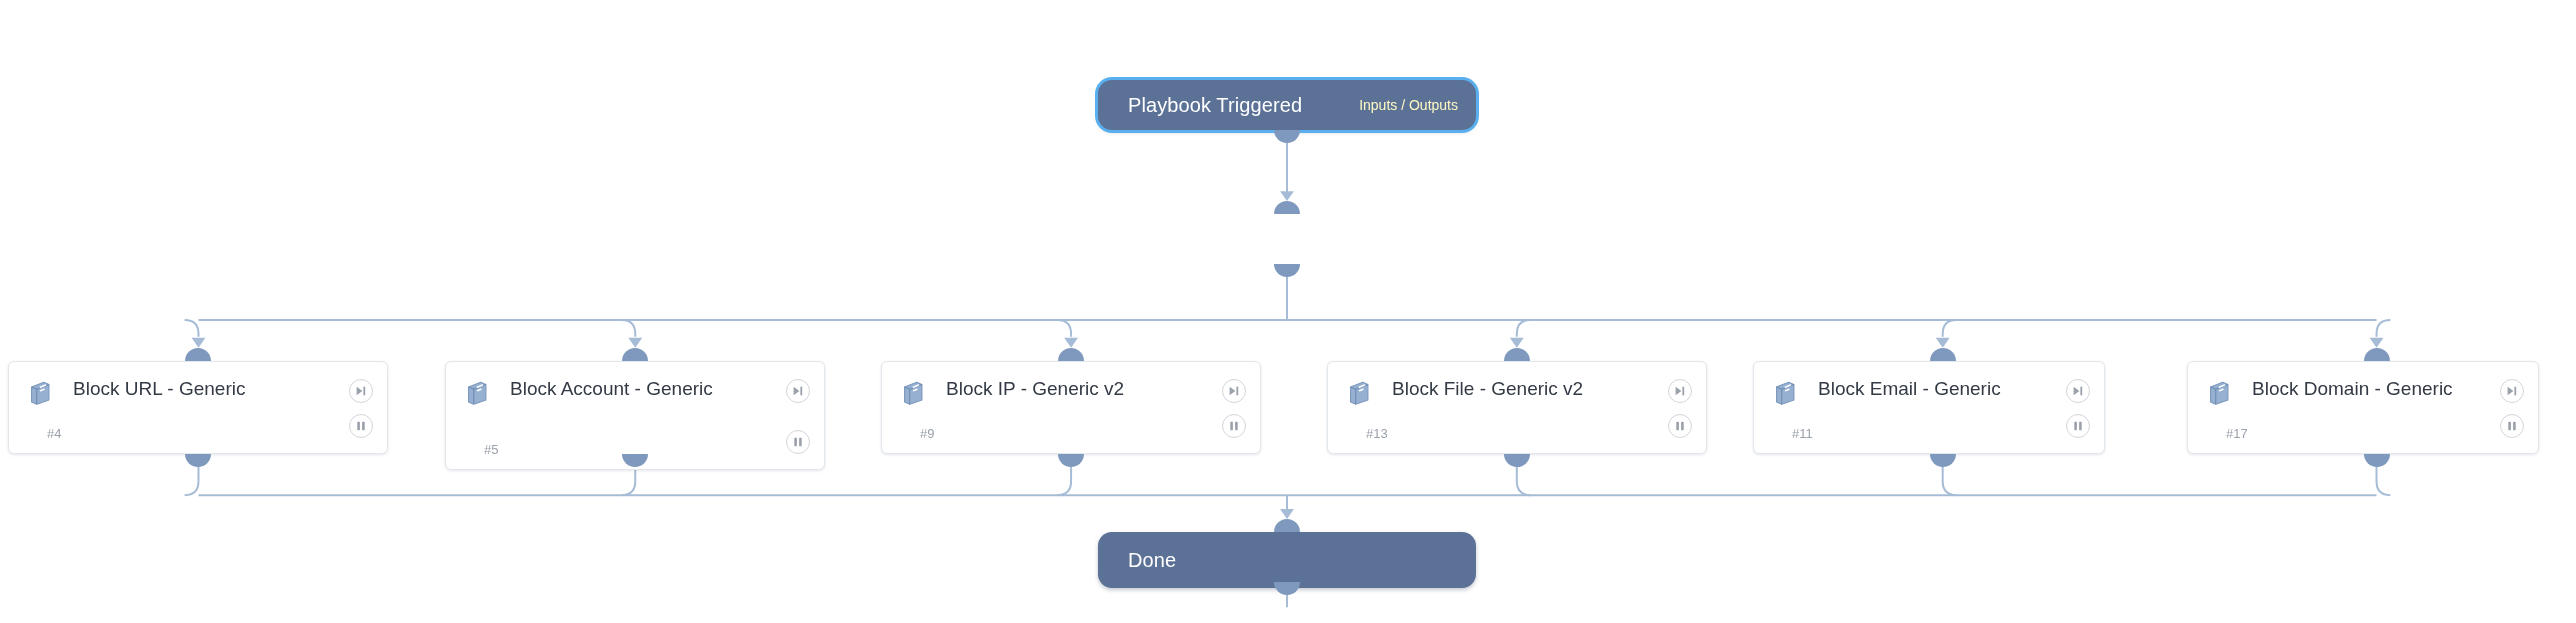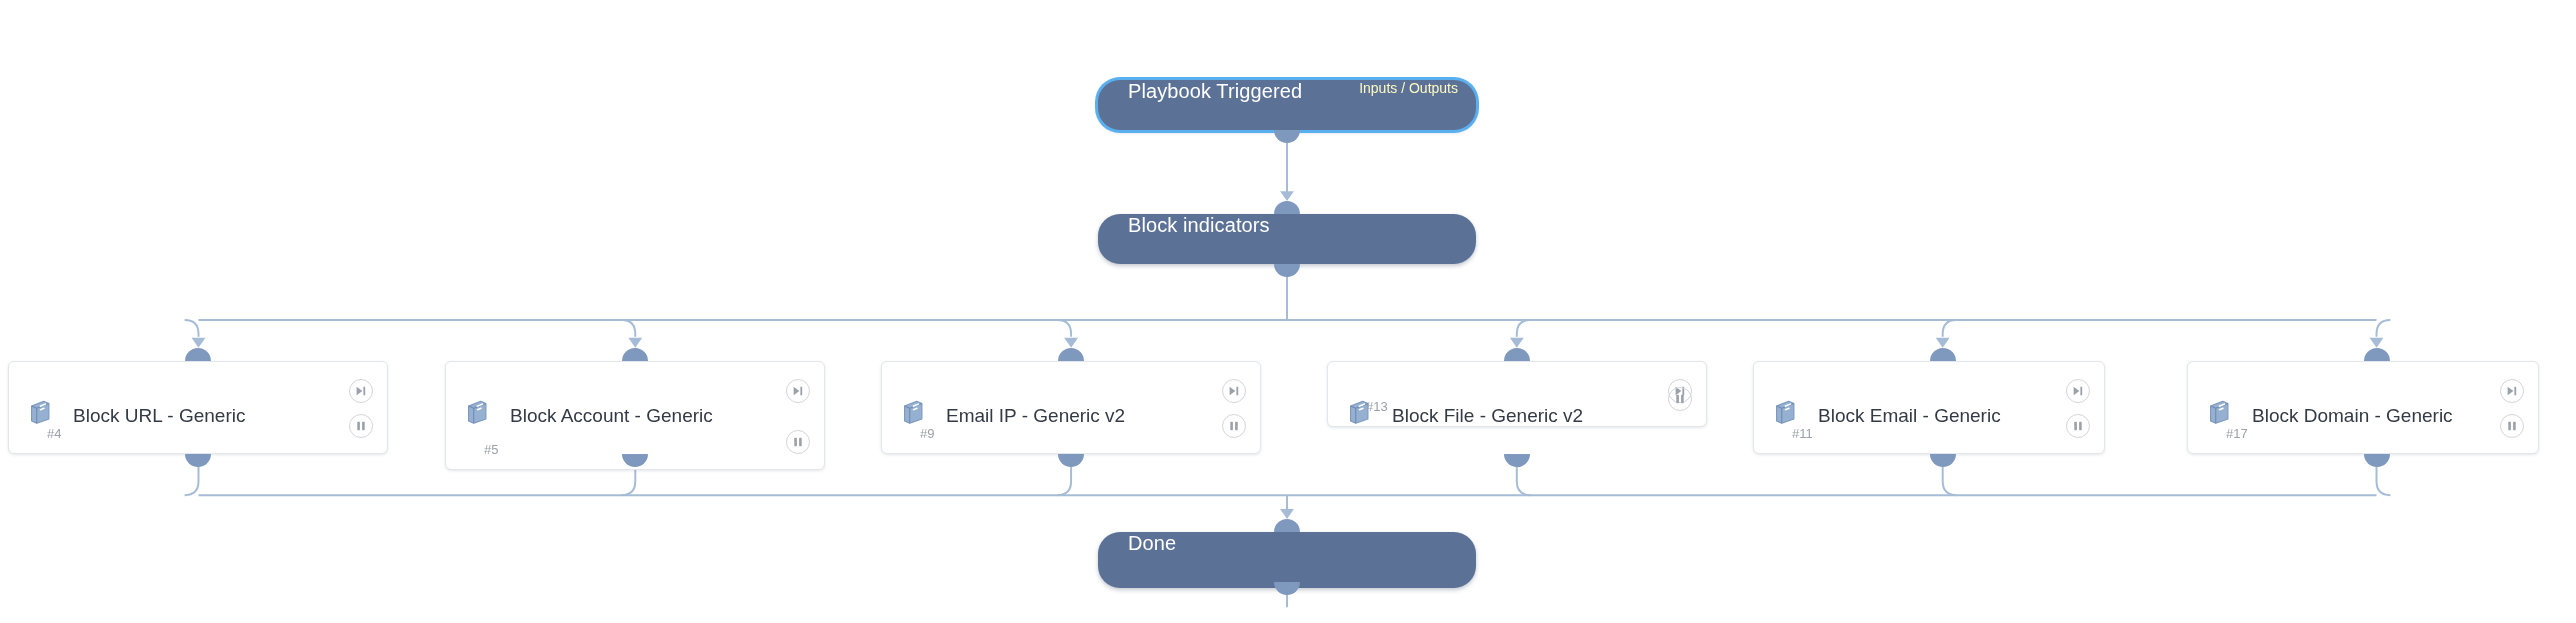--- a/index.html
+++ b/index.html
@@ -29,22 +29,23 @@
     width: 2576px;
     height: 623px;
     pointer-events: none;
   }
 
   
   .pill {
     position: absolute;
     box-sizing: border-box;
     background: #5b7196;
-    border-radius: 22px;
+    border-radius: 14px;
     display: flex;
+    align-items: center;
     box-shadow: 0 2px 4px rgba(80, 95, 120, 0.35);
   }
   .pill.selected {
     box-shadow: 0 0 0 3px #5ab0ef, 0 2px 4px rgba(80, 95, 120, 0.35);
   }
   .pill-title {
     color: #ffffff;
     font-size: 20px;
     font-weight: 400;
     margin-left: 30px;
@@ -63,24 +64,24 @@
   .card {
     position: absolute;
     box-sizing: border-box;
     background: #ffffff;
     border: 1px solid #e3e6ea;
     border-radius: 6px;
     box-shadow: 0 1px 3px rgba(90, 100, 120, 0.16);
   }
   .card-top {
     position: absolute;
-    left: 0; right: 0; top: 8px;
+    left: 0; right: 0; top: 16px;
     height: 57px;
     display: flex;
-    align-items: flex-end;
+    align-items: flex-start;
   }
   .card-icon {
     width: 30px;
     height: 30px;
     margin-left: 16px;
     flex: 0 0 auto;
     display: block;
   }
   .card-title {
     font-size: 19px;
@@ -156,23 +157,20 @@
       <path d="M1299 500 L1299 523" fill="none" stroke="#a6bcd6" stroke-width="2"></path>
       <path d="M1292 514 L1306 514 L1299 524 Z" fill="#a6bcd6"></path>
       <path d="M1299 599 L1299 613" fill="none" stroke="#a6bcd6" stroke-width="2"></path>
     </svg>
 
   <div class="pill selected" id="node-trigger" style="left: 1098px; top: 80px; width: 378px; height: 50px;">
     <span class="pill-title">Playbook Triggered</span>
     <span class="pill-sub">Inputs / Outputs</span>
   </div>
 
-  <div class="pill" id="node-indicators" style="left: 1098px; top: 214px; width: 378px; height: 50px;">
-    <span class="pill-title">Block indicators</span>
-  </div>
 
   <div class="pill" id="node-done" style="left: 1098px; top: 532px; width: 378px; height: 56px;">
     <span class="pill-title">Done</span>
   </div>
 
   <div id="cards">
       <div class="card" style="left: 8px; top: 361px; width: 380px; height: 93px;">
         <div class="card-top">
 <svg class="card-icon" viewBox="0 0 32 32">
   <path d="M7 9.5 L20 4.5 L25.5 7 L25.5 23.5 L12.5 28 L7 25.5 Z" fill="#96b0d1" stroke="#7e99bd" stroke-width="1.2" stroke-linejoin="round"></path>
@@ -228,39 +226,39 @@
       <div class="port out" style="left: 622px; top: 454px;"></div>
       <div class="card" style="left: 881px; top: 361px; width: 380px; height: 93px;">
         <div class="card-top">
 <svg class="card-icon" viewBox="0 0 32 32">
   <path d="M7 9.5 L20 4.5 L25.5 7 L25.5 23.5 L12.5 28 L7 25.5 Z" fill="#96b0d1" stroke="#7e99bd" stroke-width="1.2" stroke-linejoin="round"></path>
   <path d="M7 9.5 L12.5 12 L12.5 28" fill="none" stroke="#6f8cb3" stroke-width="1.2" stroke-linejoin="round"></path>
   <path d="M12.5 12 L25.5 7" fill="none" stroke="#6f8cb3" stroke-width="1.2"></path>
   <rect x="15.3" y="9.2" width="7.4" height="1.7" rx="0.7" transform="rotate(-21 15.3 9.2)" fill="#ffffff"></rect>
   <rect x="15.6" y="13.0" width="5.4" height="1.7" rx="0.7" transform="rotate(-21 15.6 13.0)" fill="#ffffff"></rect>
 </svg>
-          <span class="card-title">Email IP - Generic v2</span>
+          <span class="card-title">Block IP - Generic v2</span>
         </div>
         <span class="card-id">#9</span>
         <span class="round-btn top">
 <svg width="12" height="12" viewBox="0 0 12 12">
   <path d="M1.6 1.7 L7.4 6 L1.6 10.3 Z" fill="#9aa1ab"></path>
   <rect x="8.4" y="1.7" width="1.8" height="8.6" fill="#9aa1ab"></rect>
 </svg>
         </span>
         <span class="round-btn bottom">
 <svg width="12" height="12" viewBox="0 0 12 12">
   <rect x="2.3" y="1.8" width="2.6" height="8.4" rx="0.6" fill="#9aa1ab"></rect>
   <rect x="7.1" y="1.8" width="2.6" height="8.4" rx="0.6" fill="#9aa1ab"></rect>
 </svg>
         </span>
       </div>
       <div class="port in" style="left: 1058px; top: 348px;"></div>
       <div class="port out" style="left: 1058px; top: 454px;"></div>
-      <div class="card" style="left: 1327px; top: 361px; width: 380px; height: 66px;">
+      <div class="card" style="left: 1327px; top: 361px; width: 380px; height: 93px;">
         <div class="card-top">
 <svg class="card-icon" viewBox="0 0 32 32">
   <path d="M7 9.5 L20 4.5 L25.5 7 L25.5 23.5 L12.5 28 L7 25.5 Z" fill="#96b0d1" stroke="#7e99bd" stroke-width="1.2" stroke-linejoin="round"></path>
   <path d="M7 9.5 L12.5 12 L12.5 28" fill="none" stroke="#6f8cb3" stroke-width="1.2" stroke-linejoin="round"></path>
   <path d="M12.5 12 L25.5 7" fill="none" stroke="#6f8cb3" stroke-width="1.2"></path>
   <rect x="15.3" y="9.2" width="7.4" height="1.7" rx="0.7" transform="rotate(-21 15.3 9.2)" fill="#ffffff"></rect>
   <rect x="15.6" y="13.0" width="5.4" height="1.7" rx="0.7" transform="rotate(-21 15.6 13.0)" fill="#ffffff"></rect>
 </svg>
           <span class="card-title">Block File - Generic v2</span>
         </div>

